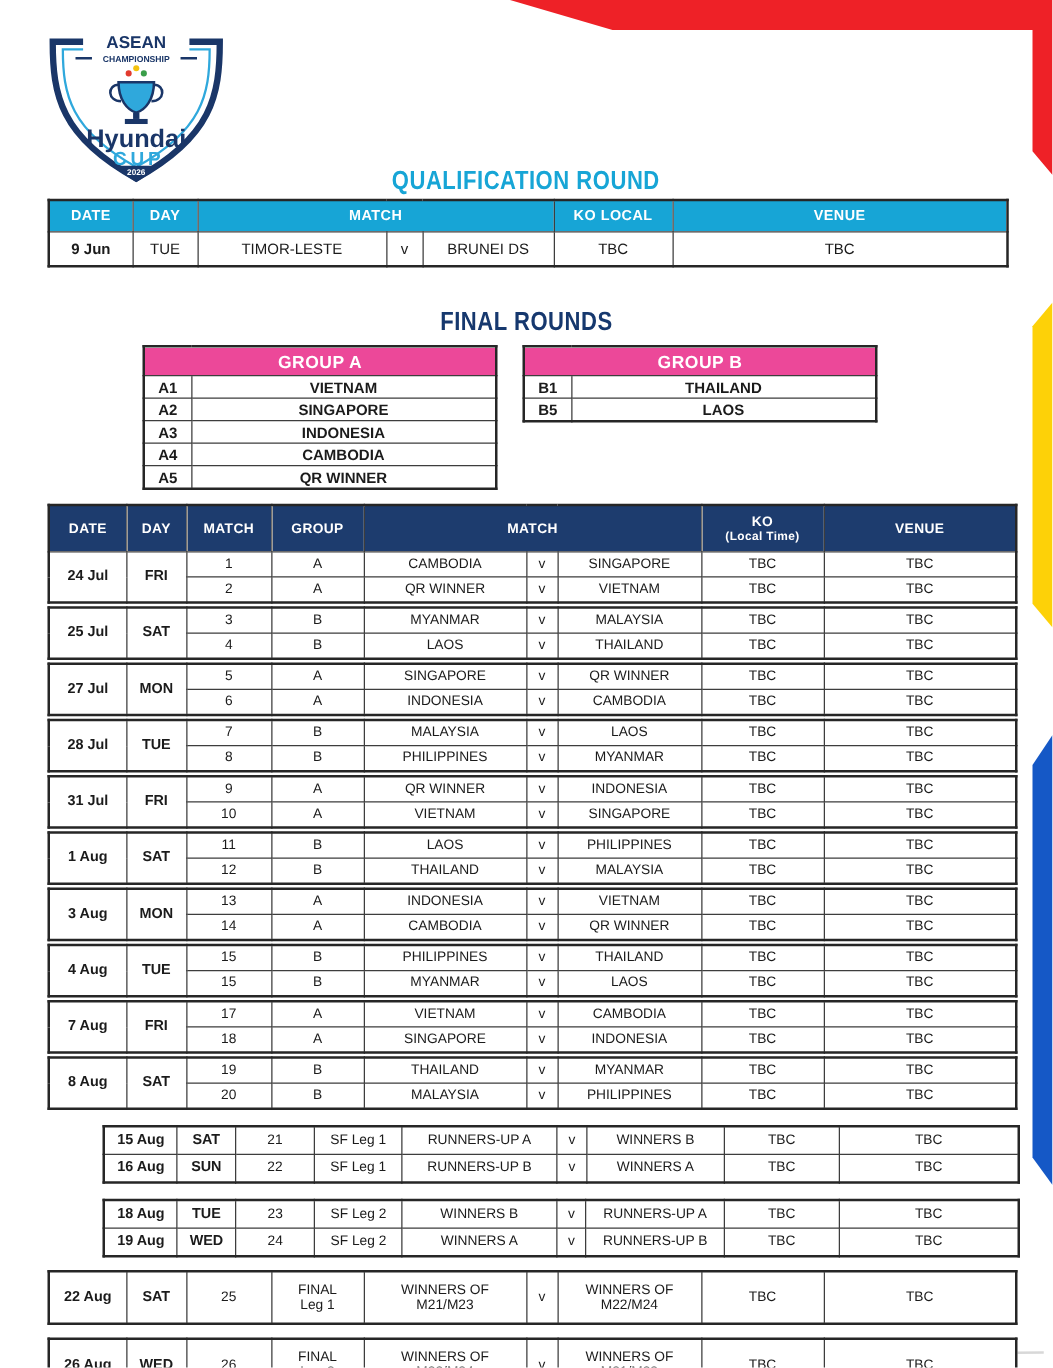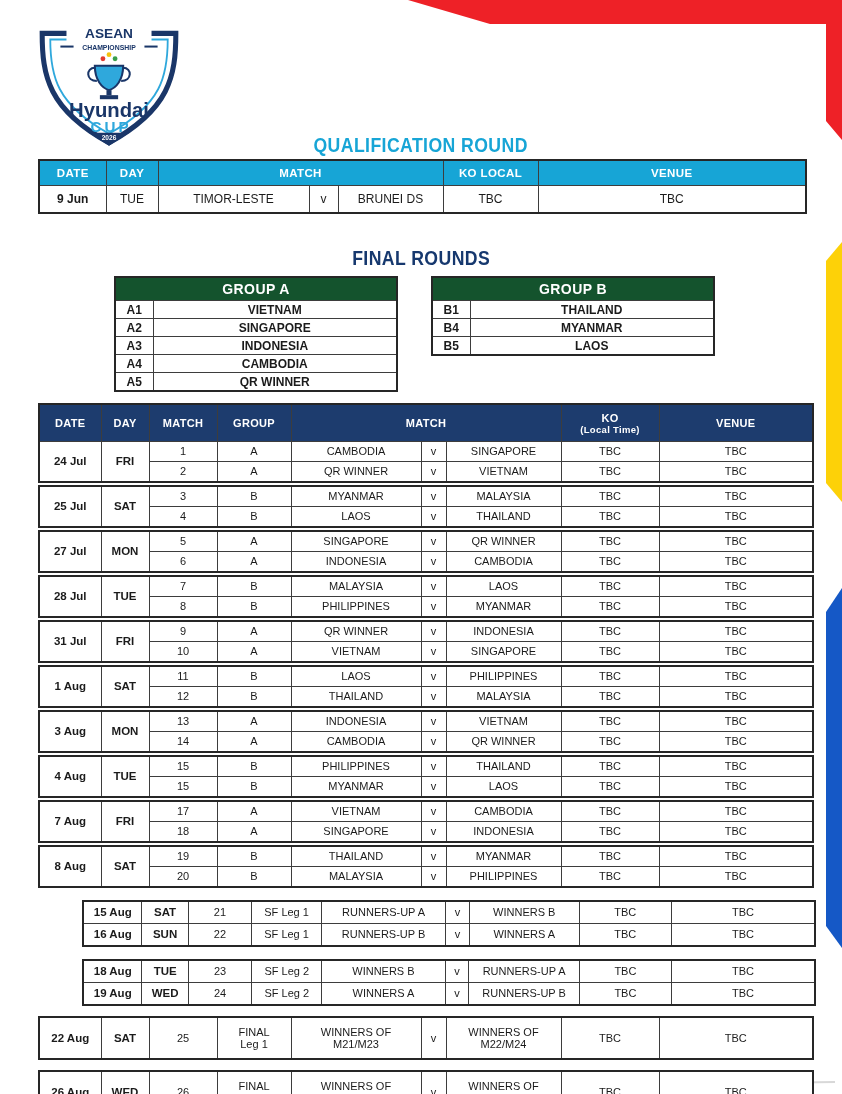--- a/index.html
+++ b/index.html
@@ -21,22 +21,22 @@
   table{border:2px solid #262626;}
 
   
   #quali-slot{position:absolute;left:38px;top:159px;z-index:2;}
   #quali-slot th{background:#17a5d6;color:#fff;font-weight:bold;font-size:11.5px;height:24px;letter-spacing:.4px;}
   #quali-slot td{font-size:12px;height:26px;}
   .b{font-weight:bold;}
 
   
   #group-a-slot{position:absolute;left:114px;top:276px;z-index:2;}
-  #group-b-slot{position:absolute;left:431px;top:276px;z-index:2;border-radius:29px;}
-  .grp th{background:#14532d;color:#fff;font-weight:bold;font-size:14px;height:22px;letter-spacing:.4px;}
+  #group-b-slot{position:absolute;left:418px;top:276px;z-index:2;border-radius:29px;}
+  .grp th{background:#ec4899;color:#fff;font-weight:bold;font-size:14px;height:22px;letter-spacing:.4px;}
   .grp td{font-size:12px;font-weight:bold;height:17px;}
 
   
   #schedule-slot{position:absolute;left:38px;top:403px;width:778px;z-index:2;}
   .sched thead th{background:#1d3c6e;color:#fff;font-weight:bold;font-size:11px;height:36px;letter-spacing:.3px;}
   .sched .ko-sub{font-size:9.5px;font-weight:bold;}
   .sched td{font-size:11px;height:19px;line-height:1.1;white-space:pre-line;}
   .sched .date-cell,.sched .day-cell{font-weight:bold;font-size:11.5px;}
   .sf td{height:21px;}
   .tall td{height:40px;}
@@ -162,24 +162,20 @@
         <tr>
           <th colspan="2">GROUP B</th>
         </tr>
       </thead>
       <tbody>
         <tr>
           <td>B1</td>
           <td>THAILAND</td>
         </tr>
         <tr>
-          <td>B4</td>
-          <td>MYANMAR</td>
-        </tr>
-        <tr>
           <td>B5</td>
           <td>LAOS</td>
         </tr>
       </tbody>
     </table>
   </div>
 <div id="schedule-slot">
     <table class="sched">
       <colgroup>
         <col style="width: 62px;">

